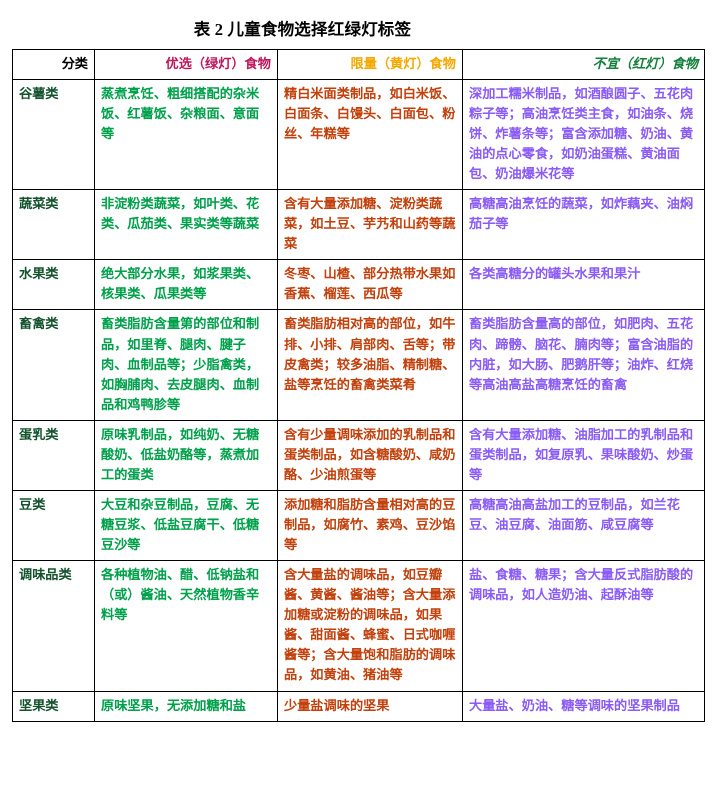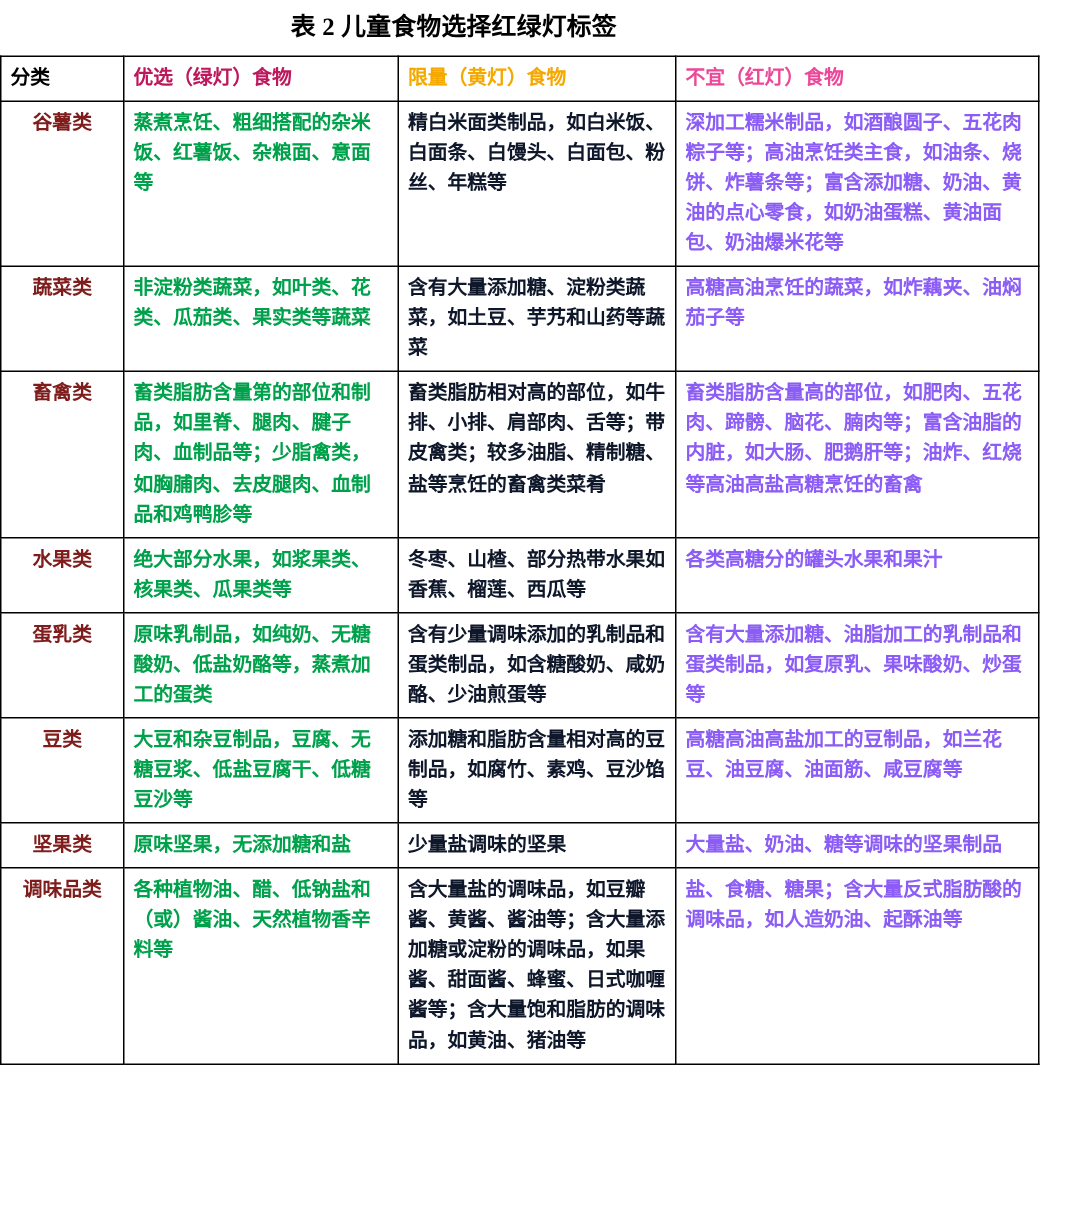--- a/index.html
+++ b/index.html
@@ -11,21 +11,21 @@
     width: 723px;
     height: 807px;
     font-family: "Liberation Serif", "DejaVu Serif", serif;
     color: #000000;
     overflow: hidden;
   }
   .page {
     width: 605px;
     height: 807px;
     box-sizing: border-box;
-    padding: 0;
+    padding: 12px;
     position: relative;
   }
   .table-title {
     text-align: center;
     font-size: 16.5px;
     font-weight: bold;
     letter-spacing: 0.2px;
     padding: 8px 0 9px 0;
     line-height: 1.2;
     font-family: "Liberation Serif", "DejaVu Serif", serif;
@@ -46,40 +46,40 @@
     font-weight: bold;
     font-family: "Liberation Serif", "DejaVu Serif", serif;
     word-break: break-all;
   }
   col.c-cat { width: 82px; }
   col.c-green { width: 183px; }
   col.c-yellow { width: 185px; }
   col.c-red { width: 242px; }
 
   thead td {
-    text-align: left;
+    text-align: right;
     vertical-align: middle;
     padding-top: 5px;
     padding-bottom: 6px;
     font-size: 14px;
   }
   .cat-cell {
-    text-align: center;
-    color: #7f1d1d;
+    text-align: left;
+    color: #14532d;
     vertical-align: top;
     padding-top: 4px;
     font-size: 13.4px;
   }
   .h-cat { color: #000000; }
   .green { color: #00a14b; margin-top: 20px; }
-  .yellow { color: #0f172a; border-radius: 32px; }
+  .yellow { color: #c2410c; border-radius: 32px; }
   .red { color: #8b5cf6; }
   .hdr-green { color: #be185d; }
   .hdr-yellow { color: #f5a800; }
-  .hdr-red { color: #ec4899; }
+  .hdr-red { color: #15803d; font-style: italic; }
 </style>
 </head>
 <body>
 
 <div class="page">
 
   <div class="table-title">表 2 儿童食物选择红绿灯标签</div>
 
   <table class="food-table">
     <colgroup>
@@ -103,51 +103,51 @@
         <td class="yellow">精白米面类制品，如白米饭、白面条、白馒头、白面包、粉丝、年糕等</td>
         <td class="red">深加工糯米制品，如酒酿圆子、五花肉粽子等；高油烹饪类主食，如油条、烧饼、炸薯条等；富含添加糖、奶油、黄油的点心零食，如奶油蛋糕、黄油面包、奶油爆米花等</td>
       </tr>
       <tr>
         <td class="cat-cell">蔬菜类</td>
         <td class="green">非淀粉类蔬菜，如叶类、花类、瓜茄类、果实类等蔬菜</td>
         <td class="yellow">含有大量添加糖、淀粉类蔬菜，如土豆、芋艿和山药等蔬菜</td>
         <td class="red">高糖高油烹饪的蔬菜，如炸藕夹、油焖茄子等</td>
       </tr>
       <tr>
+        <td class="cat-cell">水果类</td>
+        <td class="green">绝大部分水果，如浆果类、核果类、瓜果类等</td>
+        <td class="yellow">冬枣、山楂、部分热带水果如香蕉、榴莲、西瓜等</td>
+        <td class="red">各类高糖分的罐头水果和果汁</td>
+      </tr>
+      <tr>
         <td class="cat-cell">畜禽类</td>
         <td class="green">畜类脂肪含量第的部位和制品，如里脊、腿肉、腱子肉、血制品等；少脂禽类，如胸脯肉、去皮腿肉、血制品和鸡鸭胗等</td>
         <td class="yellow">畜类脂肪相对高的部位，如牛排、小排、肩部肉、舌等；带皮禽类；较多油脂、精制糖、盐等烹饪的畜禽类菜肴</td>
         <td class="red">畜类脂肪含量高的部位，如肥肉、五花肉、蹄髈、脑花、腩肉等；富含油脂的内脏，如大肠、肥鹅肝等；油炸、红烧等高油高盐高糖烹饪的畜禽</td>
-      </tr>
-      <tr>
-        <td class="cat-cell">水果类</td>
-        <td class="green">绝大部分水果，如浆果类、核果类、瓜果类等</td>
-        <td class="yellow">冬枣、山楂、部分热带水果如香蕉、榴莲、西瓜等</td>
-        <td class="red">各类高糖分的罐头水果和果汁</td>
       </tr>
       <tr>
         <td class="cat-cell">蛋乳类</td>
         <td class="green">原味乳制品，如纯奶、无糖酸奶、低盐奶酪等，蒸煮加工的蛋类</td>
         <td class="yellow">含有少量调味添加的乳制品和蛋类制品，如含糖酸奶、咸奶酪、少油煎蛋等</td>
         <td class="red">含有大量添加糖、油脂加工的乳制品和蛋类制品，如复原乳、果味酸奶、炒蛋等</td>
       </tr>
       <tr>
         <td class="cat-cell">豆类</td>
         <td class="green">大豆和杂豆制品，豆腐、无糖豆浆、低盐豆腐干、低糖豆沙等</td>
         <td class="yellow">添加糖和脂肪含量相对高的豆制品，如腐竹、素鸡、豆沙馅等</td>
         <td class="red">高糖高油高盐加工的豆制品，如兰花豆、油豆腐、油面筋、咸豆腐等</td>
       </tr>
       <tr>
+        <td class="cat-cell">调味品类</td>
+        <td class="green">各种植物油、醋、低钠盐和（或）酱油、天然植物香辛料等</td>
+        <td class="yellow">含大量盐的调味品，如豆瓣酱、黄酱、酱油等；含大量添加糖或淀粉的调味品，如果酱、甜面酱、蜂蜜、日式咖喱酱等；含大量饱和脂肪的调味品，如黄油、猪油等</td>
+        <td class="red">盐、食糖、糖果；含大量反式脂肪酸的调味品，如人造奶油、起酥油等</td>
+      </tr>
+      <tr>
         <td class="cat-cell">坚果类</td>
         <td class="green">原味坚果，无添加糖和盐</td>
         <td class="yellow">少量盐调味的坚果</td>
         <td class="red">大量盐、奶油、糖等调味的坚果制品</td>
-      </tr>
-      <tr>
-        <td class="cat-cell">调味品类</td>
-        <td class="green">各种植物油、醋、低钠盐和（或）酱油、天然植物香辛料等</td>
-        <td class="yellow">含大量盐的调味品，如豆瓣酱、黄酱、酱油等；含大量添加糖或淀粉的调味品，如果酱、甜面酱、蜂蜜、日式咖喱酱等；含大量饱和脂肪的调味品，如黄油、猪油等</td>
-        <td class="red">盐、食糖、糖果；含大量反式脂肪酸的调味品，如人造奶油、起酥油等</td>
       </tr>
     </tbody>
   </table>
 
 </div>
 
 </body></html>

